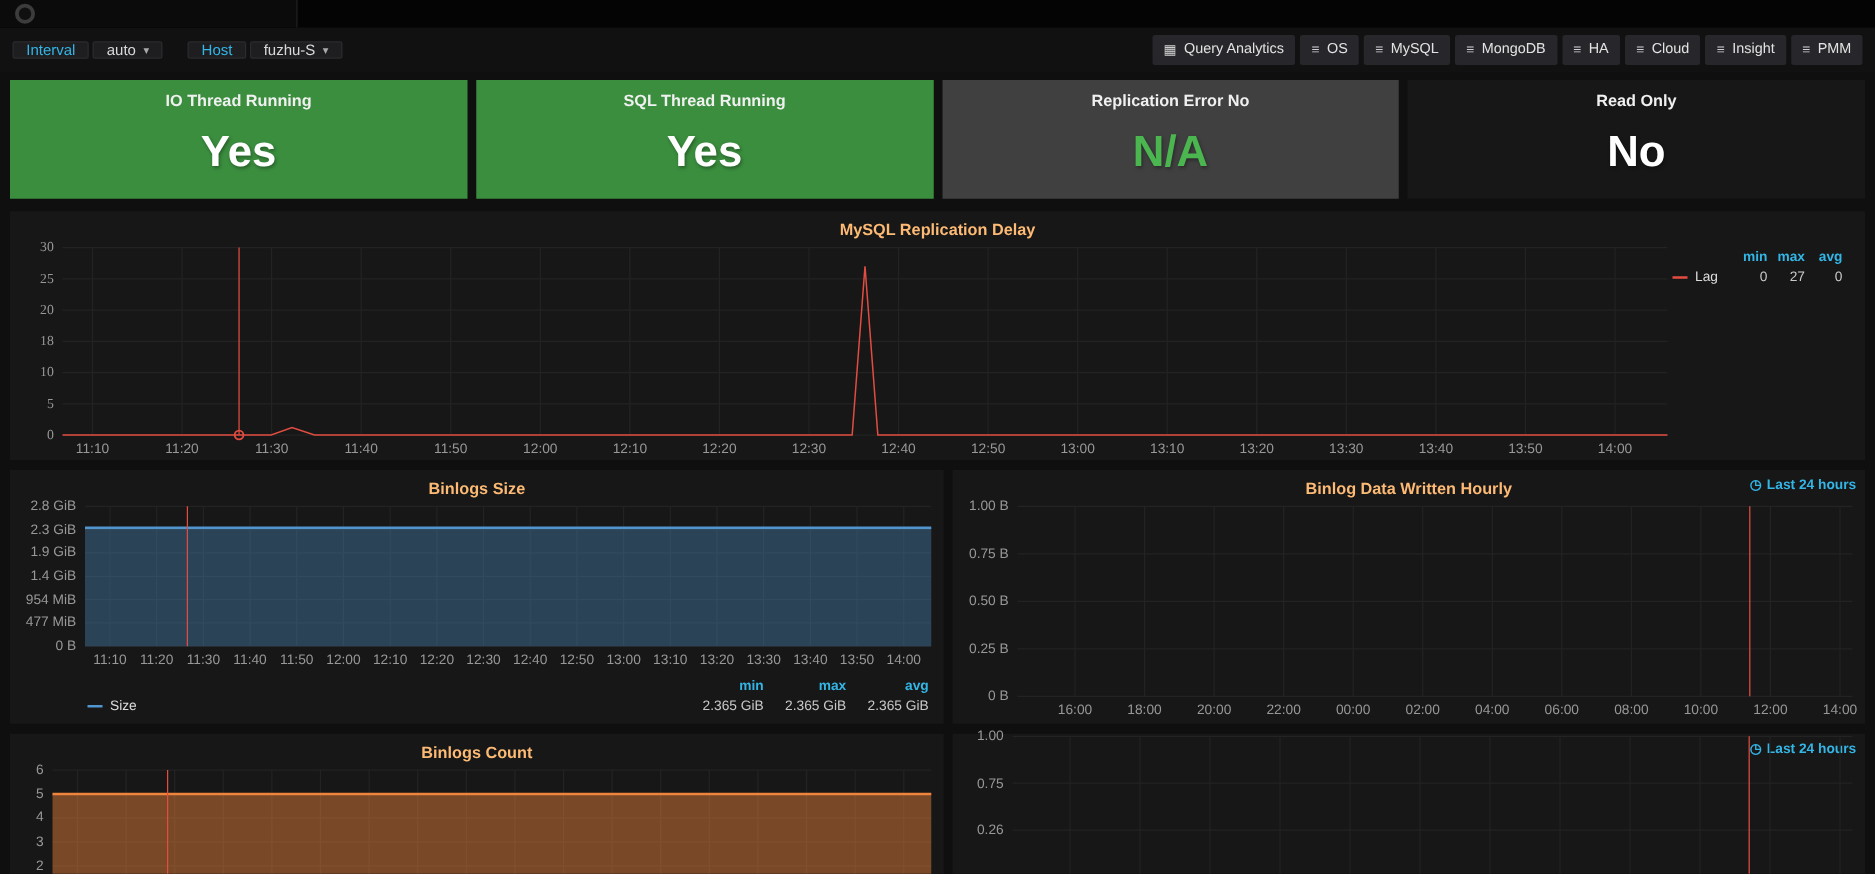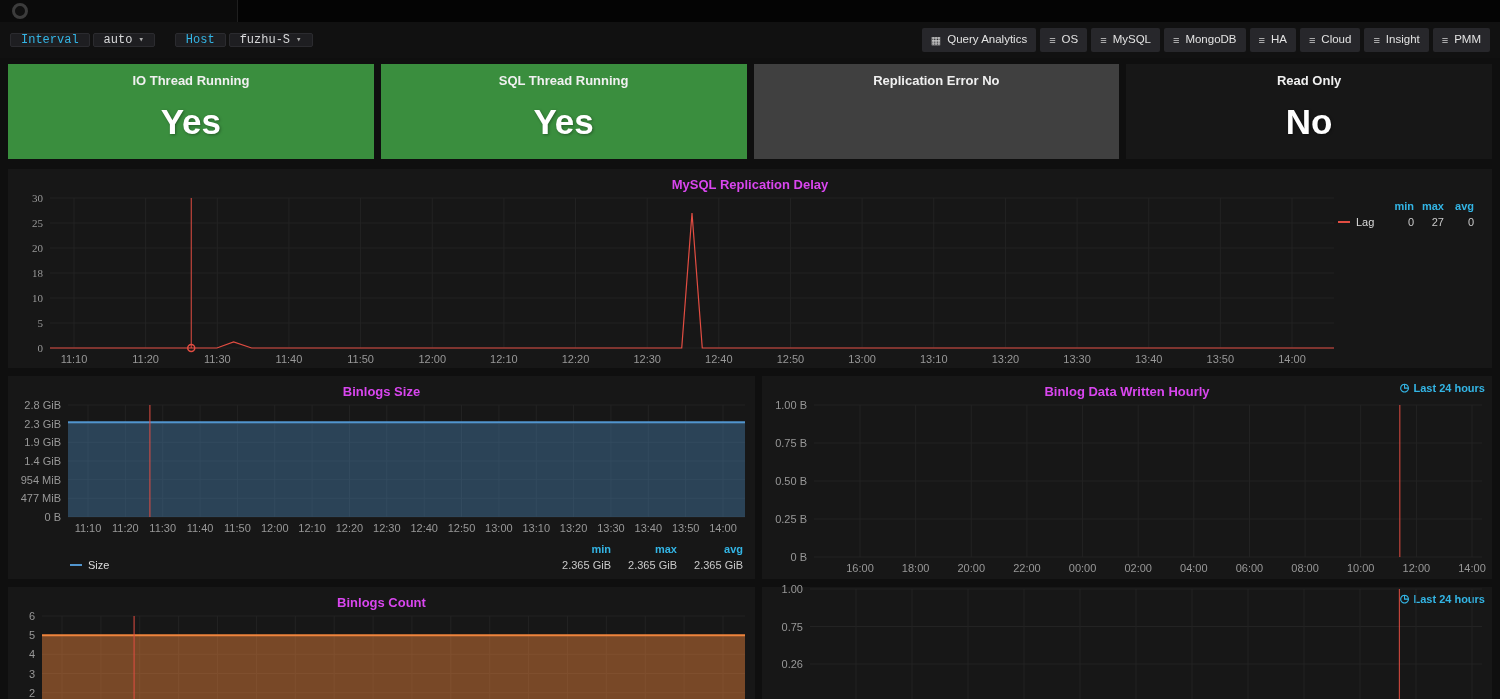--- a/index.html
+++ b/index.html
@@ -8,37 +8,37 @@
 
   
   .topbar { height:22px; background:#040404; display:flex; align-items:center; position:relative; }
   .topbar-tab { position:absolute; left:0; top:0; width:238px; height:22px; background:#0b0b0b; border-right:1px solid #1f1f1f; }
   .logo { position:relative; z-index:2; width:16px; height:16px; margin-left:12px; border-radius:50%; border:3px solid #3c3c3c; background:#101010; cursor:pointer; }
 
   
   .toolbar { height:36px; display:flex; align-items:center; justify-content:space-between; padding:0 10px; background:#111111; }
   .toolbar-left { display:flex; align-items:center; gap:3px; }
   .tb-gap { width:14px; }
-  .tbtn { background:#1e1e21; border:1px solid #2b2b2f; color:#d8d9da; font-size:12px; padding:0 10px; border-radius:2px; cursor:pointer; display:inline-flex; align-items:center; gap:6px; font-family:Liberation Mono, monospace; line-height:1; }
+  .tbtn { background:#1e1e21; border:1px solid #2b2b2f; color:#d8d9da; font-size:12px; padding:0 10px; border-radius:2px; cursor:pointer; display:inline-flex; align-items:center; gap:6px; font-family:Liberation Sans, sans-serif; line-height:1; }
   .tbtn .caret { font-size:9px; color:#aaa; }
   .cyan { color:var(--accent); }
   .toolbar-right { display:flex; align-items:center; gap:4px; }
   .menu-btn { background:#27272b; border:none; color:#e2e2e2; font-size:11.5px; padding:6px 9px; border-radius:2px; cursor:pointer; display:inline-flex; align-items:center; gap:6px; font-family:inherit; line-height:1; white-space:nowrap; }
   .menu-btn .mi { font-size:11px; color:#cfcfcf; }
 
   
   .stats-row { display:flex; gap:7px; margin:6px 8px 0 8px; height:95px; }
   .stat-panel { flex:1; display:flex; flex-direction:column; align-items:center; background:#171717; }
   .stat-title { margin-top:9px; font-size:13px; font-weight:700; color:#f0f0f0; }
   .stat-value { flex:1; display:flex; align-items:center; font-size:35px; font-weight:700; padding-bottom:4px; text-shadow:1px 1px 3px rgba(0,0,0,.35); }
 
   
   .panel { background:#171717; position:relative; }
   .panel-header { text-align:center; padding:6px 0 3px 0; }
-  .panel-title { font-size:13px; font-weight:700; color:#d946ef; cursor:pointer; }
+  .panel-title { font-size:13px; font-weight:700; color:#fdba74; cursor:pointer; }
   .time-badge { position:absolute; top:5px; right:7px; font-size:11px; font-weight:700; color:var(--accent); display:flex; align-items:center; gap:4px; cursor:pointer; }
   .time-badge .clock { font-size:11px; }
 
   .row-delay { margin:10px 8px 0 8px; }
   .row-2, .row-3 { margin:8px 8px 0 8px; display:flex; gap:7px; align-items:stretch; }
   .p-left { width:747px; }
   .p-right { width:730px; }
 
   .chart-body { display:flex; align-items:flex-start; padding:2px 10px 0 4px; }
   .y-col { position:relative; flex:none; }
@@ -123,20 +123,21 @@
     <div class="stat-panel" style="background: rgb(58, 142, 62);">
       <div class="stat-title">IO Thread Running</div>
       <div class="stat-value" style="color: rgb(255, 255, 255);">Yes</div>
     </div>
     <div class="stat-panel" style="background: rgb(58, 142, 62);">
       <div class="stat-title">SQL Thread Running</div>
       <div class="stat-value" style="color: rgb(255, 255, 255);">Yes</div>
     </div>
     <div class="stat-panel" style="background: #404040;">
       <div class="stat-title">Replication Error No</div>
+      <div class="stat-value" style="color: rgb(75, 182, 80);">N/A</div>
     </div>
     <div class="stat-panel" style="background: rgb(23, 23, 23);">
       <div class="stat-title">Read Only</div>
       <div class="stat-value" style="color: rgb(255, 255, 255);">No</div>
     </div>
   </div>
 
   <div class="row-delay">
     <div class="panel">
       <div class="panel-header">

